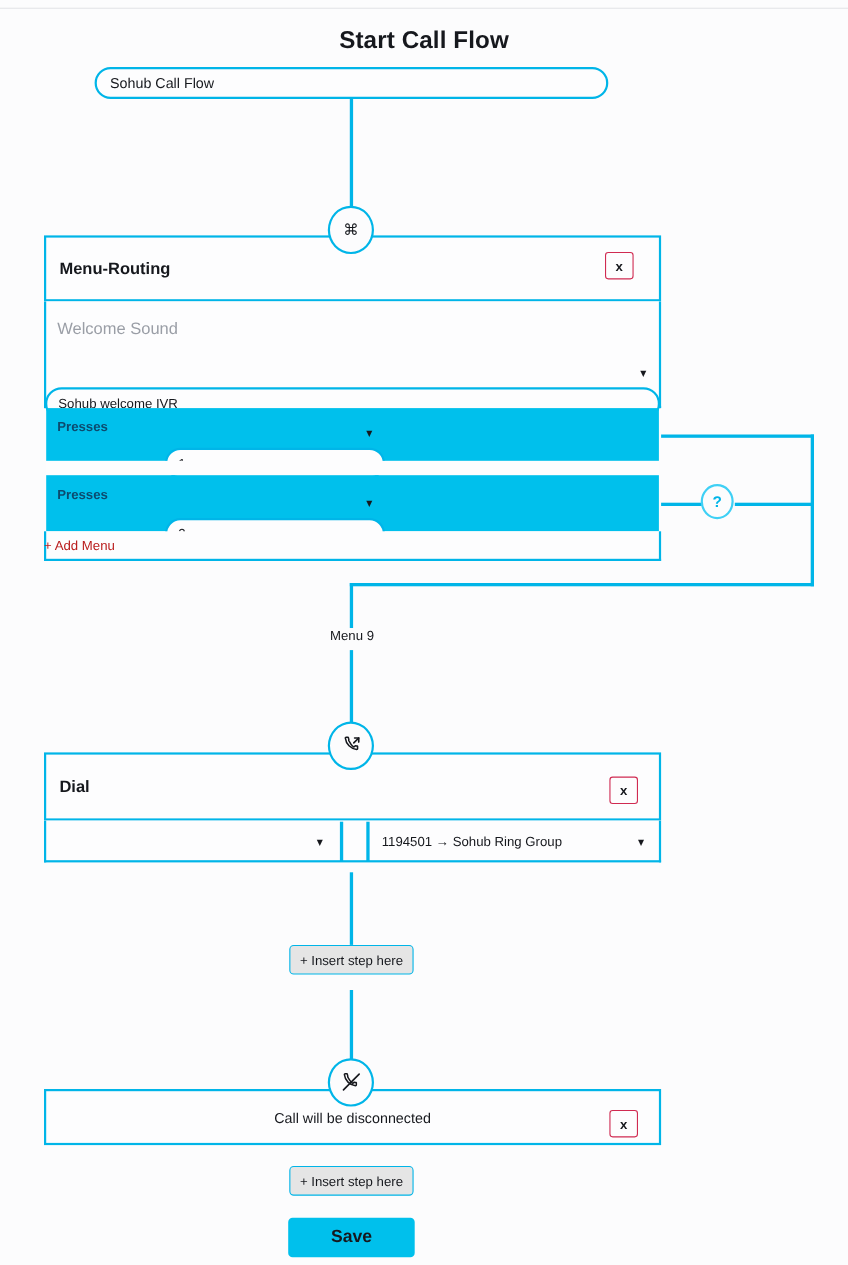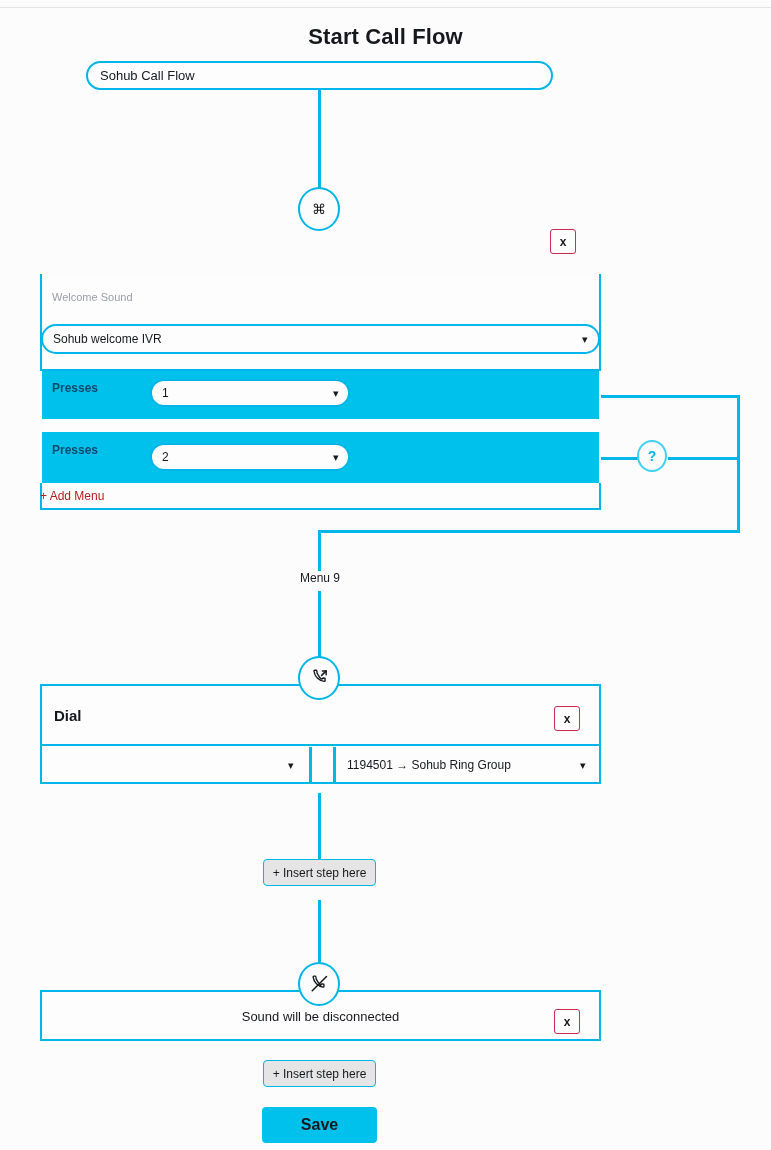--- a/index.html
+++ b/index.html
@@ -123,38 +123,38 @@
     justify-content: center;
     font-size: 12px;
     font-weight: bold;
     color: #16181d;
     cursor: pointer;
     z-index: 6;
   }
 
   .sectlabel {
     position: absolute;
-    font-size: 11px;
+    font-size: 15px;
     color: #9a9ea6;
   }
 
   
   select {
     font-family: "Liberation Sans", sans-serif;
     font-size: 12px;
     color: #16181d;
     background: #fdfdfe;
     outline: none;
   }
   .sel-round {
     position: absolute;
     border: 2px solid #00b5e8;
     border-radius: 15px;
     padding: 0 26px 0 10px;
-    appearance: none; -webkit-appearance: none;
+    appearance: none; margin-top: 28px; -webkit-appearance: none;
   }
   .sel-plain {
     position: absolute;
     border: none;
     padding: 0 24px 0 10px;
     appearance: none; -webkit-appearance: none;
   }
   .caret {
     position: absolute;
     pointer-events: none;
@@ -242,20 +242,25 @@
   <div class="page-title">Start Call Flow</div>
 
   <input class="flowname" value="Sohub Call Flow" style="">
 
   <div class="vline" style="left:318px; top:90px; height:98px;"></div>
 
   <div class="badge" style="left:298px; top:187px;">
     <span class="cmdglyph">⌘</span>
   </div>
 
+  <div class="card" style="left:40px; top:214px; width:561px; height:60px;">
+    <div class="card-head">
+      <span class="card-title">Menu-Routing</span>
+    </div>
+  </div>
   <div class="closebtn" style="left:550px; top:229px;">x</div>
 
   <div class="card" style="left:40px; top:274px; width:561px; height:97px; border-top:none;"></div>
   <div class="sectlabel" style="left:52px; top:291px;">Welcome Sound</div>
 
   <select class="sel-round" style="left:41px; top:324px; width:559px; height:30px;"><option value="Sohub welcome IVR">Sohub welcome IVR</option></select>
   <span class="caret" style="left:582px; top:333px;">▾</span>
 
   <div class="pressrow" style="left:42px; top:371px; width:557px; height:48px;"></div>
   <div class="presslabel" style="left:52px; top:381px;">Presses</div>
@@ -317,21 +322,21 @@
   <div class="vline" style="left:318px; top:900px; height:64px;"></div>
 
   <div class="badge" style="left:298px; top:962px;">
     <svg width="18" height="18" viewBox="0 0 24 24" fill="none" stroke="#16181d" stroke-width="2" stroke-linecap="round" stroke-linejoin="round">
       <path d="M15.2 11.8a12 12 0 0 0 4 4l1.4-1.4a1 1 0 0 1 1-.24 9.5 9.5 0 0 0 2.1.4h.1a1 1 0 0 1 .2 1v2.4a1 1 0 0 1-1.1 1 17 17 0 0 1-15-15 1 1 0 0 1 1-1.1H11a1 1 0 0 1 1 .9 9.5 9.5 0 0 0 .5 2.1 1 1 0 0 1-.2 1z" transform="translate(-3,-1) scale(0.9)"></path>
       <line x1="22" y1="2" x2="3" y2="21"></line>
     </svg>
   </div>
 
   <div class="card" style="left:40px; top:990px; width:561px; height:51px;">
-    <div class="hangup-text">Sound will be disconnected</div>
+    <div class="hangup-text">Call will be disconnected</div>
   </div>
   <div class="closebtn" style="left:554px; top:1009px;">x</div>
 
   <div class="insertstep" style="left:263px; top:1060px; width:113px;">+ Insert step here</div>
 
   <button class="savebtn">Save</button>
 
 </div>
 
 </body></html>

